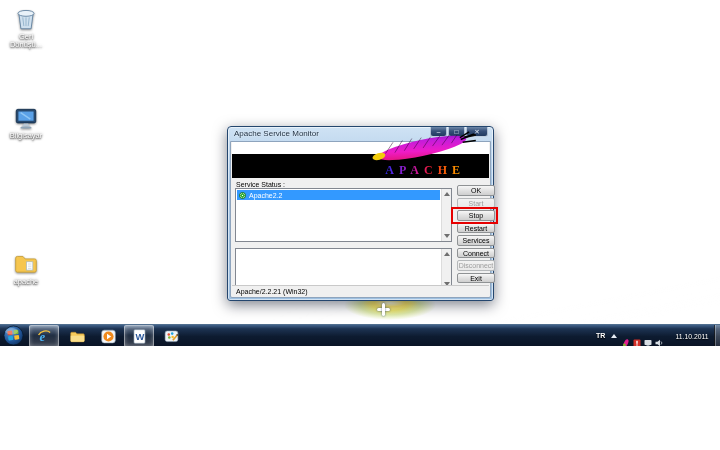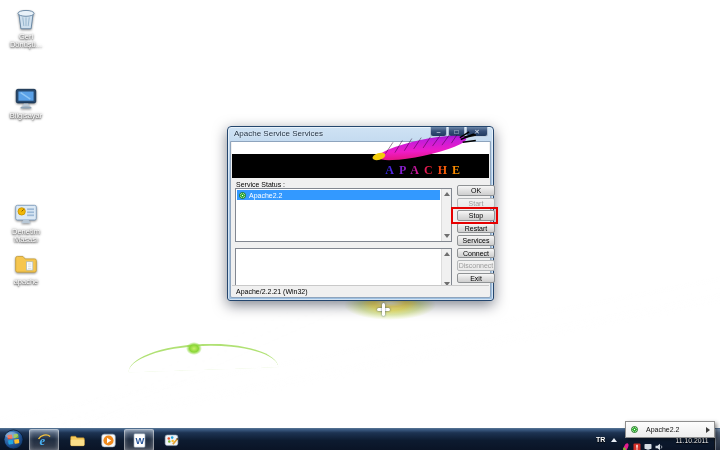--- a/index.html
+++ b/index.html
@@ -1,18 +1,18 @@
 <!DOCTYPE html>
 <html><head>
 <meta charset="utf-8">
 <style>
   * { margin:0; padding:0; box-sizing:border-box; }
   html,body { width:720px; height:450px; overflow:hidden; }
   body { font-family:"Liberation Sans", sans-serif; }
-  #screen { position:relative; width:720px; height:450px; overflow:hidden;
+  #screen { position:relative; width:720px; height:346px; overflow:hidden;
     background:
       radial-gradient(120% 90% at 108% -5%, rgba(5,30,80,0.45) 0%, rgba(5,30,80,0) 45%),
       radial-gradient(150% 130% at 6% 96%, #6ec6f7 0%, #38a0e8 28%, #1f7ccd 55%, #12straight 0%, #115fae 78%, #0c4f9e 100%),
       linear-gradient(115deg, #2488d8 0%, #1b6fc0 50%, #0e54a8 100%);
   }
   
   .streak { position:absolute; pointer-events:none; }
   .streak.s1 { top:318px; left:-90px; width:980px; height:70px; transform:rotate(-11deg);
     background:linear-gradient(to bottom, transparent 30%, rgba(255,255,255,0.16) 47%, rgba(255,255,255,0.30) 50%, rgba(255,255,255,0.16) 53%, transparent 70%);
     filter:blur(0.6px); }
@@ -141,67 +141,50 @@
           <path d="M5.5 7.5h13l-1.8 13.5H7.3z" fill="#cfe0ee" stroke="#5e7f9f" stroke-width="0.8"></path>
           <ellipse cx="12" cy="6.8" rx="7.4" ry="2.7" fill="#e9f2f9" stroke="#5e7f9f" stroke-width="0.8"></ellipse>
           <path d="M9 10.5l1 8M12 10.5v8M15 10.5l-1 8" stroke="#8fb0c8" stroke-width="0.8" fill="none"></path>
         </svg>
     </div>
     <div class="lbl">
         <span>Geri</span>
         <span>Dönüşü...</span>
       </div>
   </div>
-  <div class="dicon" style="top:85px">
+  <div class="dicon" style="top:105px">
     <div class="ico">
       <svg viewBox="0 0 24 24">
           <rect x="3" y="4" width="18" height="12.5" rx="1.5" fill="#27496e" stroke="#14304e" stroke-width="0.8"></rect>
           <rect x="5" y="6" width="14" height="8.5" fill="#5aa1e8"></rect>
           <path d="M7 7l9 6" stroke="#8ec6f5" stroke-width="1.4"></path>
           <path d="M10 17h4l1.5 3h-7z" fill="#b9c8d6"></path>
           <rect x="7" y="20" width="10" height="1.7" rx="0.8" fill="#8fa5b8"></rect>
         </svg>
     </div>
     <div class="lbl">
         <span>Bilgisayar</span>
       </div>
   </div>
-  <div class="dicon" style="top:201px">
-    <div class="ico">
-      <svg viewBox="0 0 24 24">
-          <rect x="2.5" y="4" width="19" height="13.5" rx="1.5" fill="#dce9f5" stroke="#7d9cbd" stroke-width="0.8"></rect>
-          <circle cx="8" cy="9.6" r="3.4" fill="#f2b705" stroke="#bf8d00" stroke-width="0.7"></circle>
-          <path d="M8 9.6l1.9-1.9" stroke="#7a5200" stroke-width="0.9"></path>
-          <rect x="13" y="6.8" width="6.4" height="1.6" fill="#9db9d6"></rect>
-          <rect x="13" y="9.6" width="6.4" height="1.6" fill="#9db9d6"></rect>
-          <rect x="13" y="12.4" width="6.4" height="1.6" fill="#9db9d6"></rect>
-          <path d="M9.5 17.5l-2 3h9l-2-3z" fill="#b9c8d6"></path>
-        </svg>
-    </div>
-    <div class="lbl">
-        <span>Denetim</span>
-        <span>Masası</span>
-      </div>
-  </div>
   <div class="dicon" style="top:251px">
     <div class="ico">
       <svg viewBox="0 0 24 24">
           <path d="M2.5 6.5A1.5 1.5 0 0 1 4 5h5.2l2 2.3H20a1.5 1.5 0 0 1 1.5 1.5V18A1.5 1.5 0 0 1 20 19.5H4A1.5 1.5 0 0 1 2.5 18z" fill="#f6c64f" stroke="#c79f36" stroke-width="0.8"></path>
           <rect x="12.5" y="10" width="5.8" height="7.6" fill="#fff" stroke="#9fb6c8" stroke-width="0.6"></rect>
           <path d="M13.8 12h3.2M13.8 14h3.2M13.8 16h3.2" stroke="#b9cad8" stroke-width="0.6"></path>
         </svg>
     </div>
     <div class="lbl">
         <span>apache</span>
       </div>
   </div>
 
   <div class="win">
     <div class="titlebar">
-      <span class="title">Apache Service Services</span>
+      <span class="title">Apache Service Monitor</span>
       <div class="caps">
         <div class="cap">–</div>
         <div class="cap">□</div>
         <div class="cap close">✕</div>
       </div>
     </div>
     <div class="client">
       <div class="band-white"></div>
       <div class="band-black">
         <span class="apache-word">APACHE</span>

